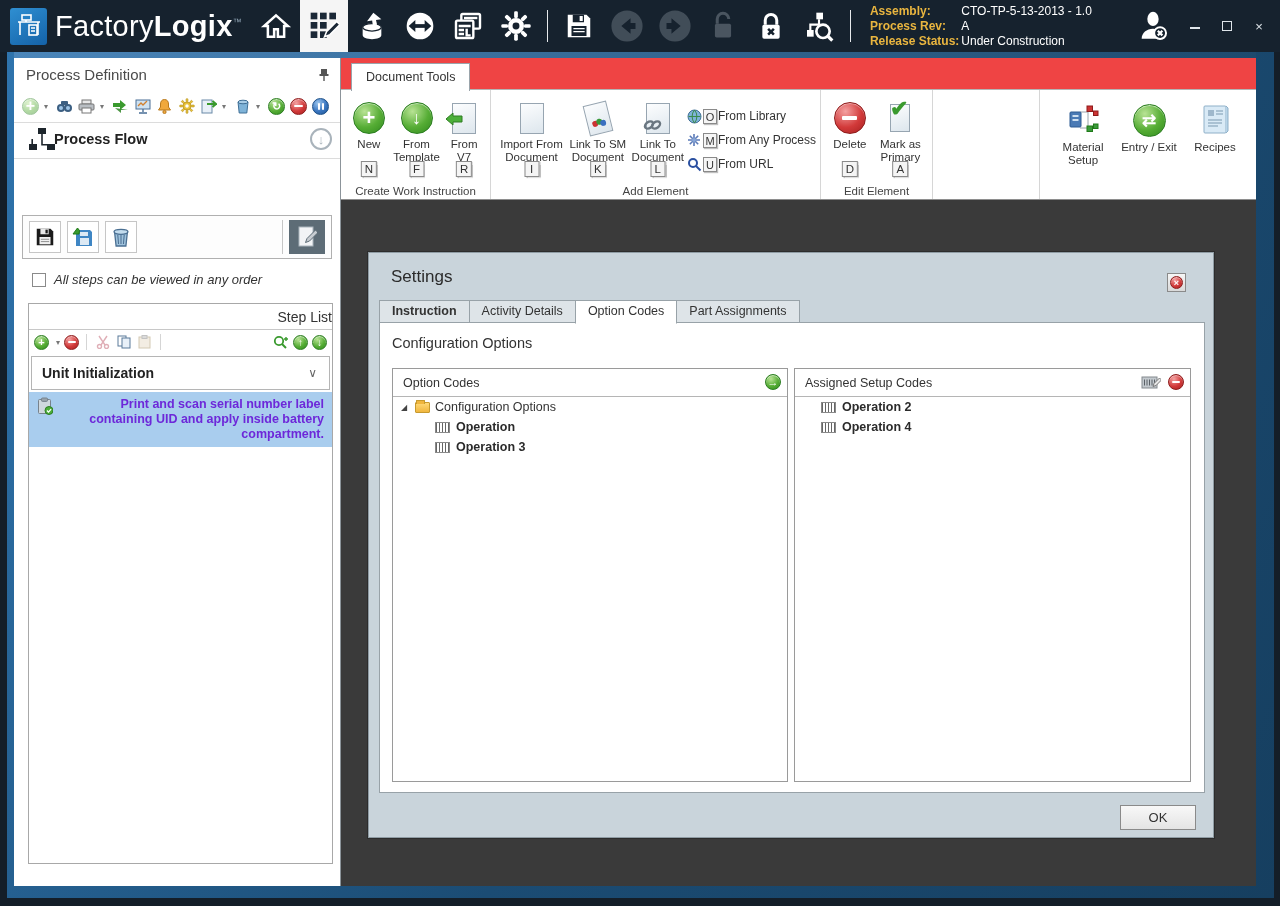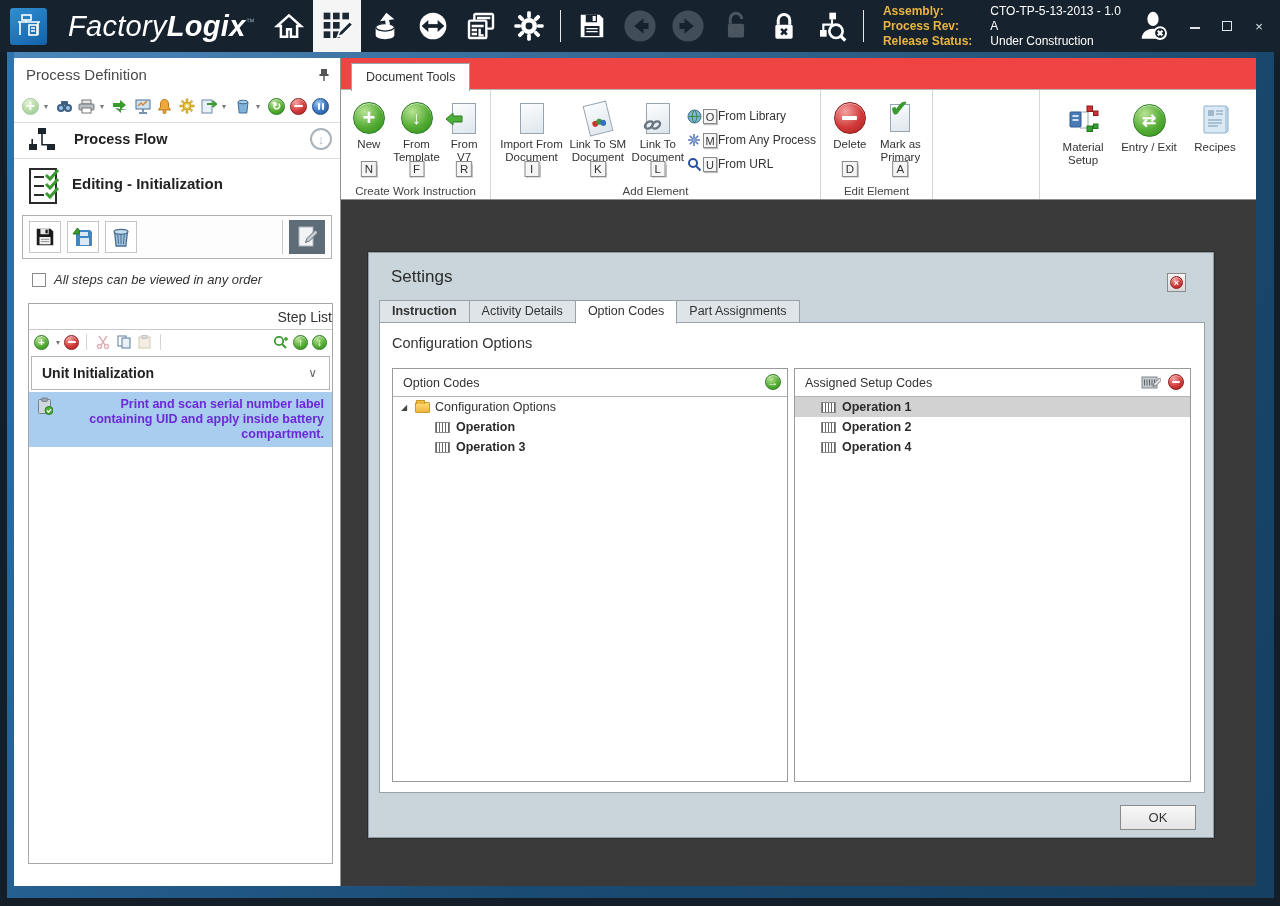--- a/index.html
+++ b/index.html
@@ -8,30 +8,30 @@
 
 
 .gcirc { background:radial-gradient(circle at 35% 28%, #b8e394, #56ad35 55%, #2f8a1c); border:1px solid #2a7d1f; border-radius:50%; color:#fff; display:flex; align-items:center; justify-content:center; font-weight:bold; box-shadow:inset 0 1px 1px rgba(255,255,255,.6); }
 .rcirc { background:radial-gradient(circle at 35% 28%, #f4a2a2, #d23a3a 55%, #a61f1f); border:1px solid #8e1b1b; border-radius:50%; color:#fff; display:flex; align-items:center; justify-content:center; box-shadow:inset 0 1px 1px rgba(255,255,255,.5); }
 .bcirc { background:radial-gradient(circle at 35% 28%, #9ec7ee, #3a76c0 55%, #215693); border:1px solid #1c4f88; border-radius:50%; color:#fff; display:flex; align-items:center; justify-content:center; }
 .bar { background:#fff; border-radius:1px; }
 
 
 .titlebar { position:absolute; top:0; left:0; width:1280px; height:52px; background:#16222e; display:flex; align-items:center; }
 .logo-tile { width:37px; height:37px; margin-left:10px; border-radius:3px; background:linear-gradient(150deg,#2f8fd2,#1462a8); display:flex; align-items:center; justify-content:center; flex:0 0 auto; }
-.brand { margin-left:21px; font-size:29px; color:#fff; letter-spacing:.3px; white-space:nowrap;font-style:italic; }
+.brand { margin-left:8px; font-size:29px; color:#fff; letter-spacing:.3px; white-space:nowrap; }
 .brand .lt { font-weight:300; }
 .brand .bd { font-weight:700; }
 .brand sup { font-size:9px; color:#8fa3b3; }
 .navicons { display:flex; align-items:center; margin-left:10px; height:52px; }
 .nbtn { width:48px; height:52px; display:flex; align-items:center; justify-content:center; }
 .nbtn.sel { background:#f5f5f5; }
 .nbtn.dim { opacity:.45; }
 .tsep { width:1px; height:32px; background:#e6e9ec; margin:0 7px; }
-.tb-info { margin-left:12px; font-size:12px; line-height:15px; display:grid; grid-template-columns:auto auto; column-gap:18px; white-space:nowrap; }
+.tb-info { margin-left:12px; font-size:12px; line-height:15px; display:grid; grid-template-columns:auto auto; column-gap:2px; white-space:nowrap; }
 .tb-info .lab { color:#e9b53f; font-weight:bold; }
 .tb-info .val { color:#fff; }
 .tb-right { margin-left:auto; display:flex; align-items:center; margin-right:14px; gap:18px; }
 .wbtn { color:#dfe5ea; font-size:13px; width:14px; text-align:center; }
 .maxbox { width:10px; height:10px; border:1.6px solid #dfe5ea; display:inline-block; }
 .minbar { width:10px; height:2px; background:#dfe5ea; display:inline-block; margin-bottom:2px; }
 
 
 .chrome { position:absolute; top:52px; left:0; width:1280px; height:854px; background:#141e28; }
 .chrome-blue { position:absolute; top:0; left:7px; right:6px; bottom:8px; background:linear-gradient(120deg,#2f74ad,#1b4c74 55%,#163f60); }
@@ -40,21 +40,21 @@
 
 
 .panel { position:absolute; top:6px; left:0; width:327px; height:828px; background:#fff; border-right:1px solid #8c949a; }
 .p-title { position:absolute; top:8px; left:12px; font-size:15px; color:#4a4a4a; }
 .pin { position:absolute; top:10px; right:10px; }
 .p-toolbar { position:absolute; top:36px; left:8px; right:4px; height:24px; display:flex; align-items:center; gap:5px; }
 .mi { width:17px; height:17px; display:flex; align-items:center; justify-content:center; flex:0 0 auto; }
 .caret { font-size:8px; color:#777; width:7px; }
 .p-hr { position:absolute; left:0; right:0; height:1px; background:#dcdcdc; }
 .pf-row { position:absolute; top:66px; left:0; right:0; height:32px; }
-.pf-row .lbl { position:absolute; left:60px; top:7px; font-weight:bold; font-size:14.5px; color:#222; }
+.pf-row .lbl { position:absolute; left:40px; top:7px; font-weight:bold; font-size:14.5px; color:#222; }
 .circ-down { position:absolute; right:8px; top:4px; width:22px; height:22px; border:2px solid #a9b3bb; border-radius:50%; color:#a9b3bb; font-size:13px; display:flex; align-items:center; justify-content:center; font-weight:bold; }
 .ed-row { position:absolute; top:104px; left:0; right:0; height:46px; }
 .ed-row .lbl { position:absolute; left:58px; top:13px; font-weight:bold; font-size:15px; color:#222; }
 .ed-toolbox { position:absolute; top:157px; left:8px; right:8px; height:44px; border:1px solid #b0b0b0; background:#fdfdfd; }
 .ed-btn { position:absolute; top:5px; width:32px; height:32px; border:1px solid #c6c6c6; background:#fff; display:flex; align-items:center; justify-content:center; }
 .ed-sep { position:absolute; top:4px; right:48px; width:1px; height:34px; background:#c6c6c6; }
 .ed-edit { position:absolute; top:4px; right:6px; width:36px; height:34px; background:#5d6c76; display:flex; align-items:center; justify-content:center; }
 .chk-row { position:absolute; top:214px; left:18px; display:flex; align-items:center; gap:8px;font-style:italic; }
 .chkbox { width:14px; height:14px; border:1px solid #8a8a8a; background:#fff; }
 .chk-lbl { font-size:13px; color:#333; }
@@ -395,36 +395,20 @@
               </g>
             </svg>
         </span>
         <span class="lbl">Process Flow</span>
         <span class="circ-down">
             <span>↓</span>
           </span>
       </div>
       <div class="p-hr" style="top:100px"></div>
 
-      <div class="ed-row">
-        <span style="position:absolute;left:14px;top:5px">
-          <svg width="34" height="38" viewBox="0 0 34 38">
-              <rect x="2" y="2" width="26" height="34" fill="#fff" stroke="#2b2b2b" stroke-width="2"></rect>
-              <g stroke="#2b2b2b" stroke-width="2">
-                <path d="M6 10h10M6 19h10M6 28h10"></path>
-              </g>
-              <g stroke="#3a9a2e" stroke-width="3" fill="none">
-                <path d="M18 8l4 4 8-9"></path>
-                <path d="M18 17l4 4 8-9"></path>
-                <path d="M18 26l4 4 8-9"></path>
-              </g>
-            </svg>
-        </span>
-        <span class="lbl">Editing - Initialization</span>
-      </div>
 
       <div class="ed-toolbox">
         <div class="ed-btn" style="left:6px">
           <svg width="22" height="22" viewBox="0 0 24 24">
               <path d="M3 3h15l3 3v15H3z" fill="#1a1a1a"></path>
               <rect x="7" y="3" width="9" height="6" fill="#e8e8e8"></rect>
               <rect x="12.5" y="4" width="2.5" height="4" fill="#1a1a1a"></rect>
               <rect x="6" y="12" width="12" height="8" fill="#f0f0f0"></rect>
               <path d="M7.5 14.5h9M7.5 17h9" stroke="#888" stroke-width="1"></path>
             </svg>
@@ -750,24 +734,20 @@
                         <rect x="1" y="2" width="15" height="11" fill="#c3c9ce" stroke="#84898e"></rect>
                         <path d="M3.5 4.5v6M6 4.5v6M8.5 4.5v6M11 4.5v6M13.5 4.5v6" stroke="#5a6066"></path>
                         <path d="M18.5 3 13 8.5l-1 3 3-1L20.5 5z" fill="#e8e8e8" stroke="#777"></path>
                       </svg>
                     </span>
                   <span class="rcirc" style="width:16px;height:16px">
                       <span class="bar" style="width:8px;height:2px"></span>
                     </span>
                 </span>
               </div>
-              <div class="trow selrow" style="padding-left:26px">
-                <span class="barcode"></span>
-                <b>Operation 1</b>
-              </div>
               <div class="trow" style="padding-left:26px">
                 <span class="barcode"></span>
                 <b>Operation 2</b>
               </div>
               <div class="trow" style="padding-left:26px">
                 <span class="barcode"></span>
                 <b>Operation 4</b>
               </div>
             </div>
           </div>

